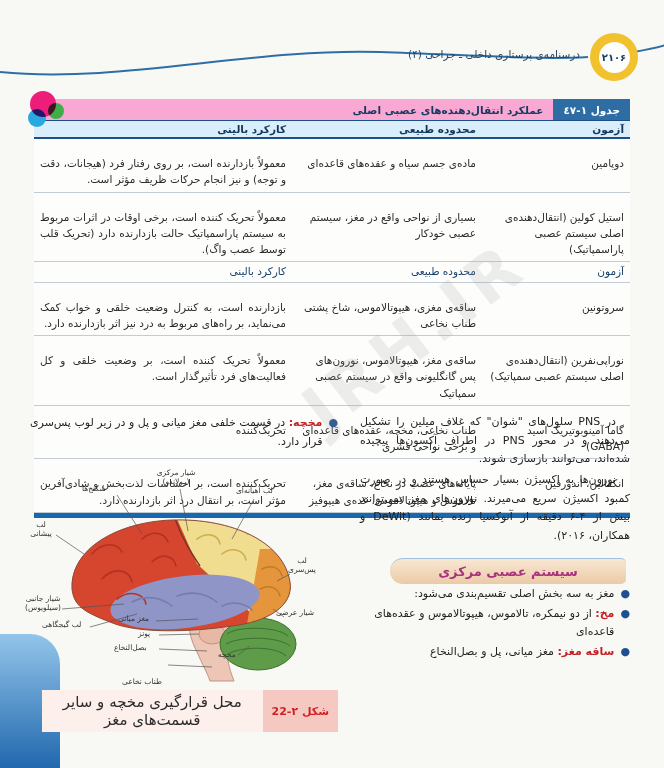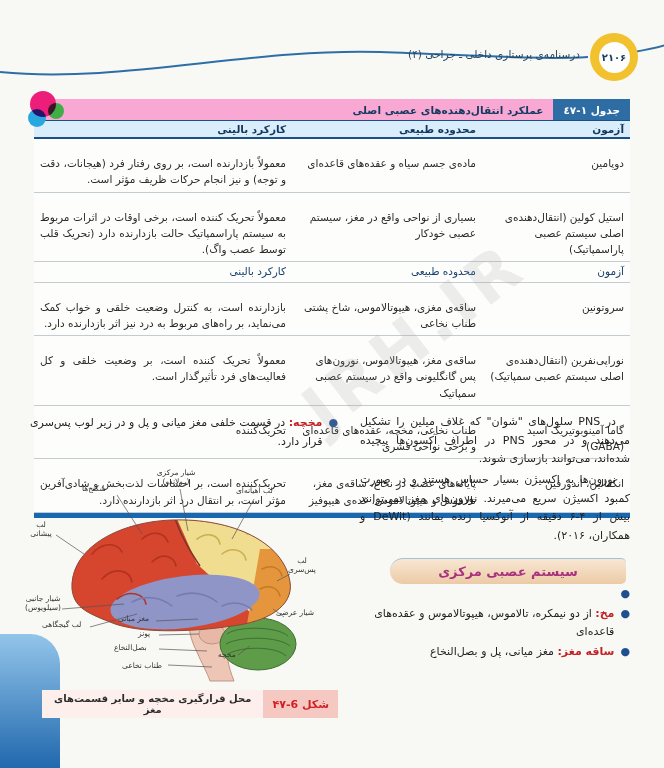--- a/index.html
+++ b/index.html
@@ -97,21 +97,21 @@
   .blabel{
     position:absolute;font-size:7.5px;color:#333;line-height:1.15;
     white-space:pre-line;text-align:center;z-index:2;
   }
   .fig-caption{display:flex;align-items:stretch;margin-top:6px;background:#fdf0ec;width:296px;}
   .fig-caption .flabel{
     background:#f5c9c1;color:#d11f26;font-weight:bold;font-size:11px;
     padding:2px 9px;white-space:nowrap;display:flex;align-items:center;
   }
   .fig-caption .ftext{
-    font-size:10px;font-weight:bold;color:#2b2b2b;padding:3px 8px;display:flex;align-items:center;text-align:center;
+    font-size:15px;font-weight:normal;color:#2b2b2b;padding:3px 8px;display:flex;align-items:center;text-align:center;
   }
 
   
   .corner-tab{
     position:absolute;left:0;bottom:-6px;width:60px;height:140px;
     border-radius:0 30px 0 0;
     background:linear-gradient(180deg,#93c5ea,#1c64ab);z-index:1;
   }
 </style>
 </head>
@@ -197,20 +197,21 @@
     <div class="col-main">
       <p class="para"><span class="indent"></span><span>در PNS سلول‌های "شوان" که غلاف میلین را تشکیل می‌دهند و در محور PNS در اطراف آکسون‌ها پیچیده شده‌اند، می‌توانند بازسازی شوند.</span></p>
       <p class="para"><span class="indent"></span><span>نورون‌ها به اکسیژن بسیار حساس هستند و در صورت کمبود اکسیژن سریع می‌میرند. نورون‌های مغز نمی‌توانند بیش از ۴-۶ دقیقه از آنوکسیا زنده بمانند (DeWit و همکاران، ۲۰۱۶).</span></p>
 
       <div class="section-banner">
         <span>سیستم عصبی مرکزی</span>
       </div>
 
       <div class="bullet">
         <span class="dot">●</span>
+        <span>مغز به سه بخش اصلی تقسیم‌بندی می‌شود:</span>
       </div>
       <div class="bullet">
         <span class="dot">●</span>
         <span><span class="term">مخ:</span> <span>از دو نیمکره، تالاموس، هیپوتالاموس و عقده‌های قاعده‌ای</span></span>
       </div>
       <div class="bullet">
         <span class="dot">●</span>
         <span><span class="term">ساقه مغز:</span> <span>مغز میانی، پل و بصل‌النخاع</span></span>
       </div>
     </div>
@@ -275,27 +276,27 @@
         <span class="blabel" style="left:4px;top:52px;width:30px;">لب
 پیشانی</span>
         <span class="blabel" style="left:262px;top:88px;width:36px;">لب
 پس‌سری</span>
         <span class="blabel" style="left:0;top:126px;width:42px;">شیار جانبی
 (سیلویوس)</span>
         <span class="blabel" style="left:20px;top:152px;">لب گیجگاهی</span>
         <span class="blabel" style="left:96px;top:146px;">مغز میانی</span>
         <span class="blabel" style="left:116px;top:161px;">پونز</span>
         <span class="blabel" style="left:92px;top:175px;">بصل‌النخاع</span>
-        <span class="blabel" style="left:100px;top:193px;">طناب نخاعی</span>
+        <span class="blabel" style="left:100px;top:209px;">طناب نخاعی</span>
         <span class="blabel" style="left:196px;top:182px;">مخچه</span>
         <span class="blabel" style="left:254px;top:140px;">شیار عرضی</span>
       </div>
 
       <div class="fig-caption">
-        <span class="flabel">شکل 6-۴۷</span>
+        <span class="flabel">شکل ۲-22</span>
         <span class="ftext">محل قرارگیری مخچه و سایر قسمت‌های مغز</span>
       </div>
     </div>
   </div>
 
   <div class="corner-tab"></div>
 
 </div>
 
 </body></html>

